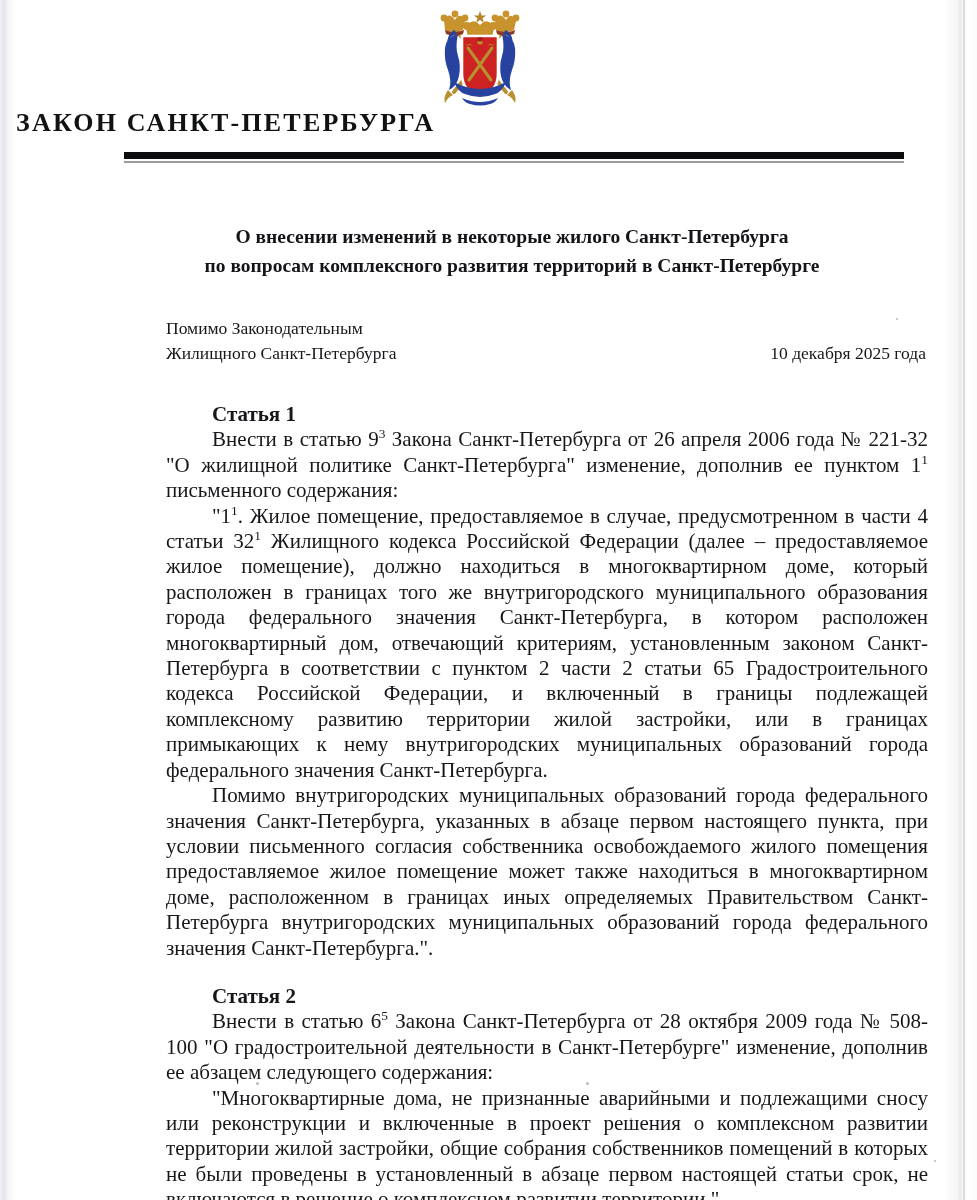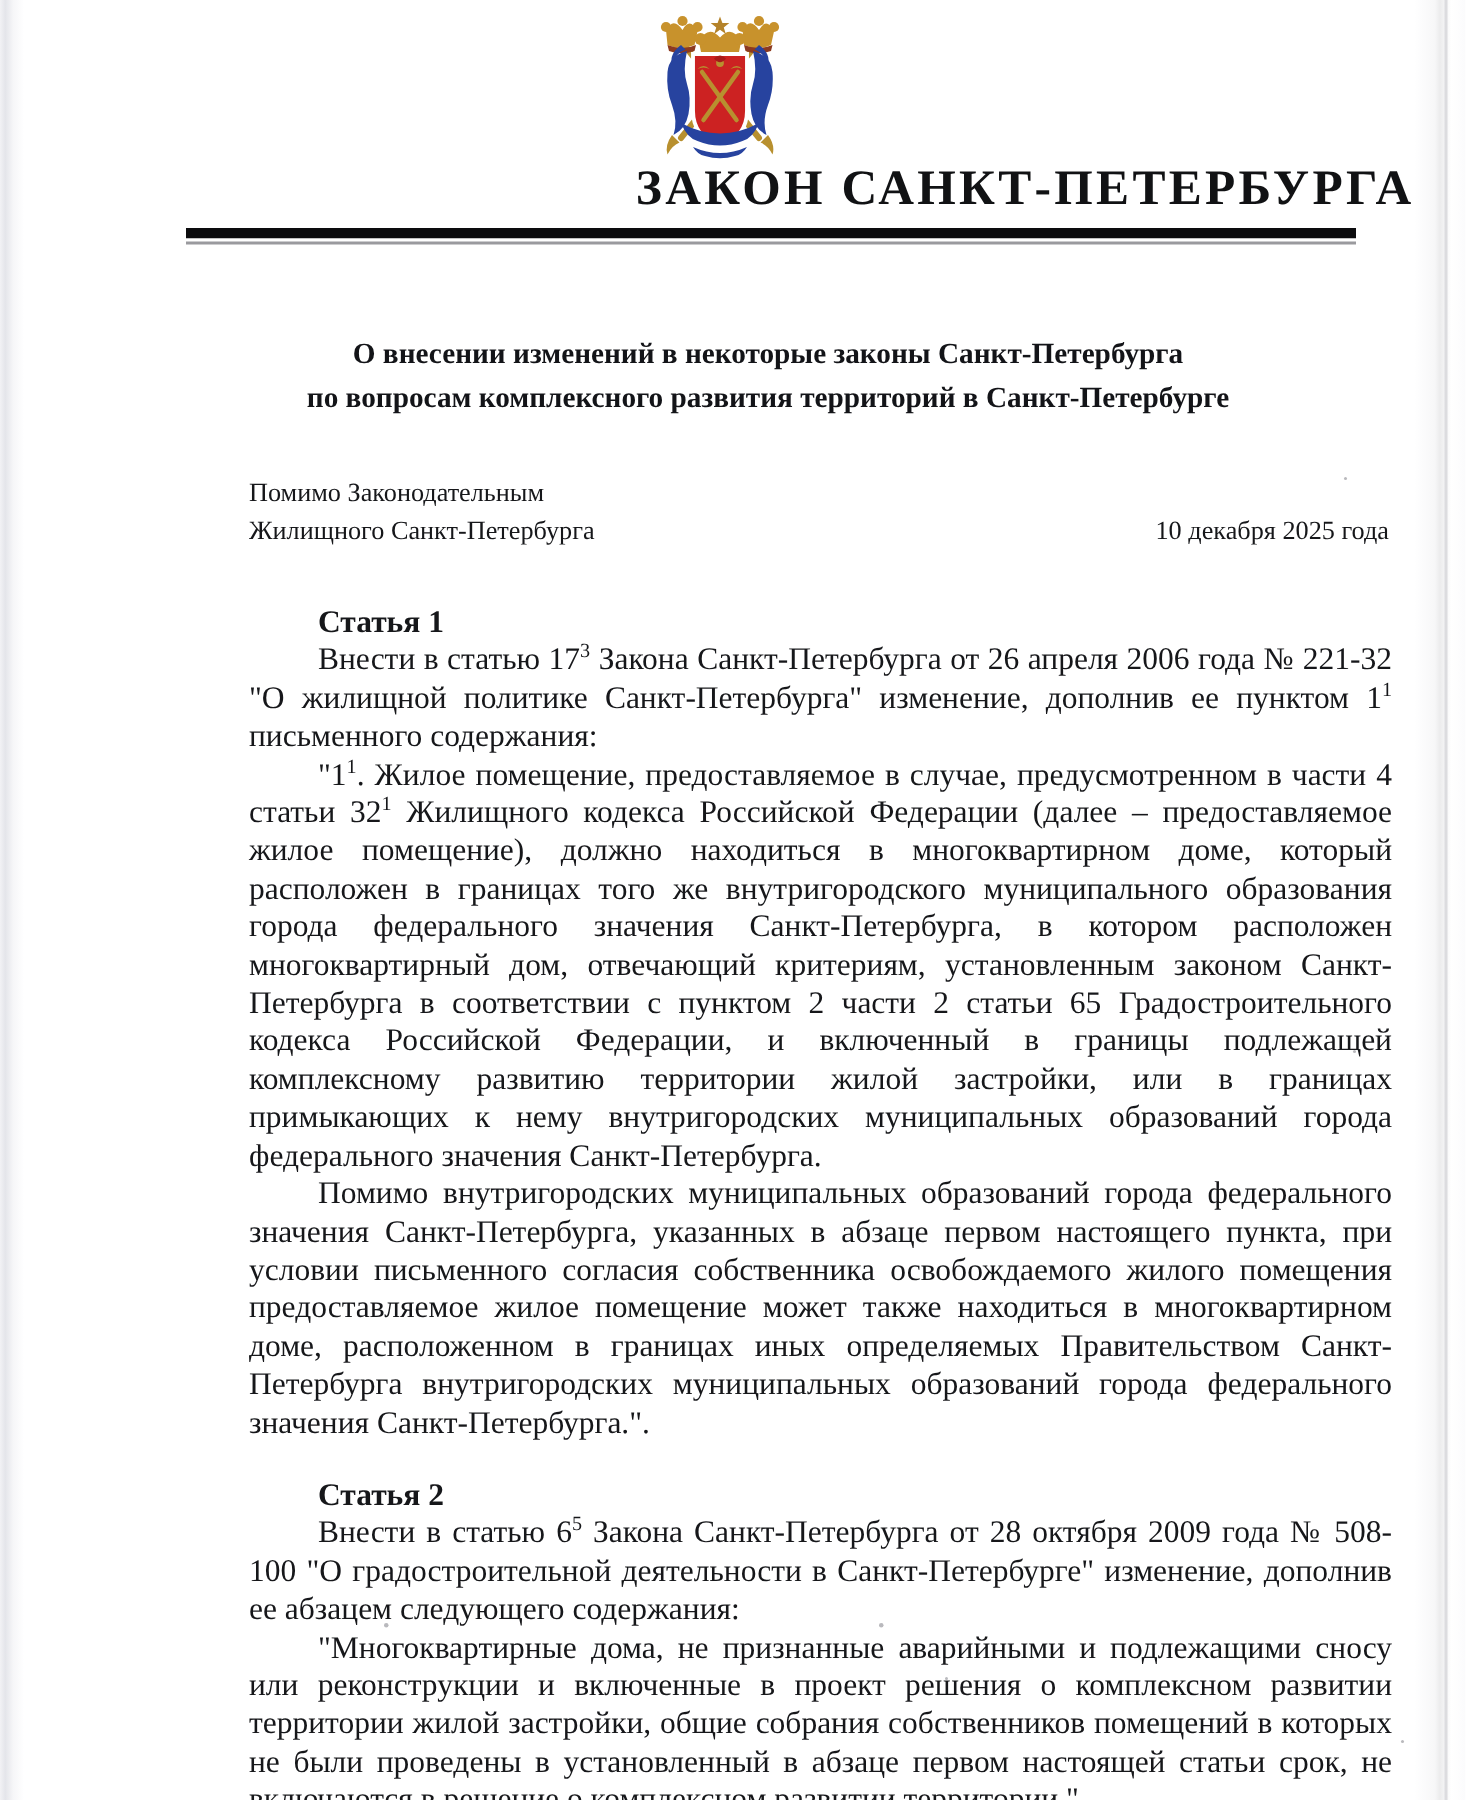--- a/index.html
+++ b/index.html
@@ -66,24 +66,24 @@
     width: 112px;
     height: 108px;
     display: block;
   }
 
   
   .masthead {
     position: absolute;
     left: 0; right: 0;
     top: 108px;
-    text-align: right;
+    text-align: left;
     font-family: "Liberation Serif", "DejaVu Serif", serif;
     font-weight: bold;
-    font-size: 33px;
+    font-size: 26px;
     letter-spacing: 2.2px;
     color: #111214;
   }
 
   
   .rules {
     position: absolute;
     left: 108px;
     width: 780px;
     top: 152px;
@@ -241,39 +241,39 @@
 
     <div class="masthead">ЗАКОН САНКТ-ПЕТЕРБУРГА</div>
 
     <div class="rules">
       <div class="rule-thick"></div>
       <div class="rule-gap"></div>
       <div class="rule-thin"></div>
     </div>
 
     <div class="doc-title">
-      <div>О внесении изменений в некоторые законы Санкт-Петербурга</div>
+      <div>О внесении изменений в некоторые жилого Санкт-Петербурга</div>
       <div>по вопросам комплексного развития территорий в Санкт-Петербурге</div>
     </div>
 
     <div class="adoption">
       <div class="row">
         <div class="left-lines">
           <div>Помимо Законодательным</div>
           <div>Жилищного Санкт-Петербурга</div>
         </div>
         <div class="date">10 декабря 2025 года</div>
       </div>
     </div>
 
     <div class="body-text">
 
       <div class="art-head">Статья 1</div>
 
-      <p class="para"><span>Внести в статью 17</span><sup>3</sup><span> Закона Санкт-Петербурга от 26 апреля 2006 года № 221-32 "О жилищной политике Санкт-Петербурга" изменение, дополнив ее пунктом 1</span><sup>1</sup><span> письменного содержания:</span></p>
+      <p class="para"><span>Внести в статью 9</span><sup>3</sup><span> Закона Санкт-Петербурга от 26 апреля 2006 года № 221-32 "О жилищной политике Санкт-Петербурга" изменение, дополнив ее пунктом 1</span><sup>1</sup><span> письменного содержания:</span></p>
 
       <p class="para"><span>"1</span><sup>1</sup><span>. Жилое помещение, предоставляемое в случае, предусмотренном в части 4 статьи 32</span><sup>1</sup><span> Жилищного кодекса Российской Федерации (далее – предоставляемое жилое помещение), должно находиться в многоквартирном доме, который расположен в границах того же внутригородского муниципального образования города федерального значения Санкт-Петербурга, в котором расположен многоквартирный дом, отвечающий критериям, установленным законом Санкт-Петербурга в соответствии с пунктом 2 части 2 статьи 65 Градостроительного кодекса Российской Федерации, и включенный в границы подлежащей комплексному развитию территории жилой застройки, или в границах примыкающих к нему внутригородских муниципальных образований города федерального значения Санкт-Петербурга.</span></p>
 
       <p class="para">Помимо внутригородских муниципальных образований города федерального значения Санкт-Петербурга, указанных в абзаце первом настоящего пункта, при условии письменного согласия собственника освобождаемого жилого помещения предоставляемое жилое помещение может также находиться в многоквартирном доме, расположенном в границах иных определяемых Правительством Санкт-Петербурга внутригородских муниципальных образований города федерального значения Санкт-Петербурга.".</p>
 
       <div class="spacer-block"></div>
 
       <div class="art-head">Статья 2</div>
 
       <p class="para"><span>Внести в статью 6</span><sup>5</sup><span> Закона Санкт-Петербурга от 28 октября 2009 года № 508-100 "О градостроительной деятельности в Санкт-Петербурге" изменение, дополнив ее абзацем следующего содержания:</span></p>

